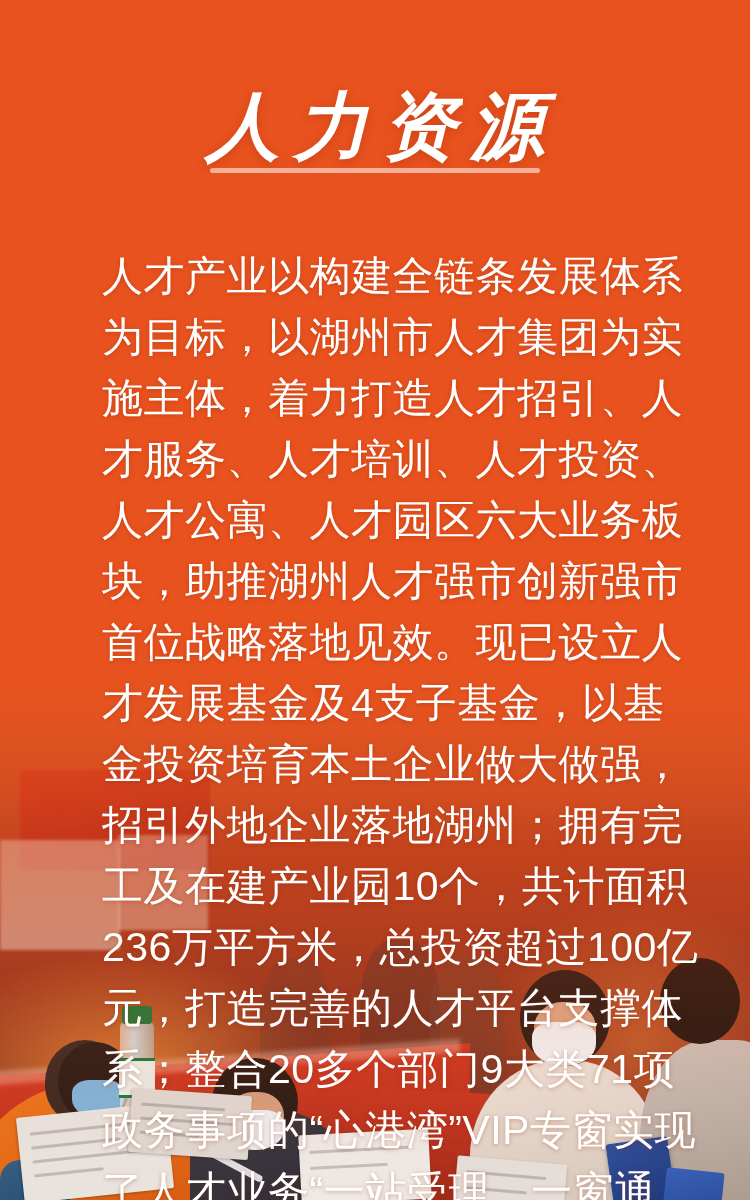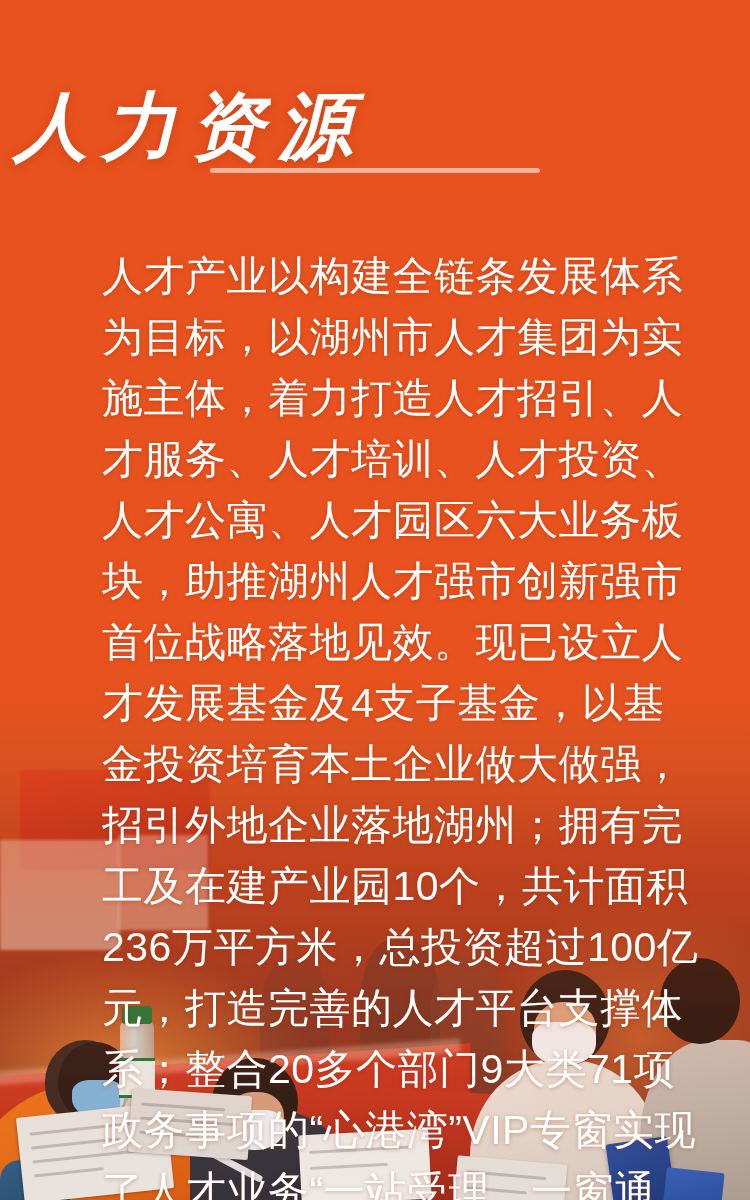--- a/index.html
+++ b/index.html
@@ -230,20 +230,21 @@
       rgba(232,82,30,0.06) 80%,
       rgba(232,82,30,0.02) 100%);
     pointer-events: none;
   }
 
   
   .title {
     position: absolute;
     top: 78px;
     left: 0; right: 0;
+    text-align: center;
     color: #ffffff;
     font-family: "DejaVu Serif", serif;
     font-size: 74px;
     font-weight: 700;
     letter-spacing: 14px;
     text-indent: 14px;
     font-style: italic;
     text-shadow: 0 2px 10px rgba(150,40,10,0.35);
   }
   .title-underline {

